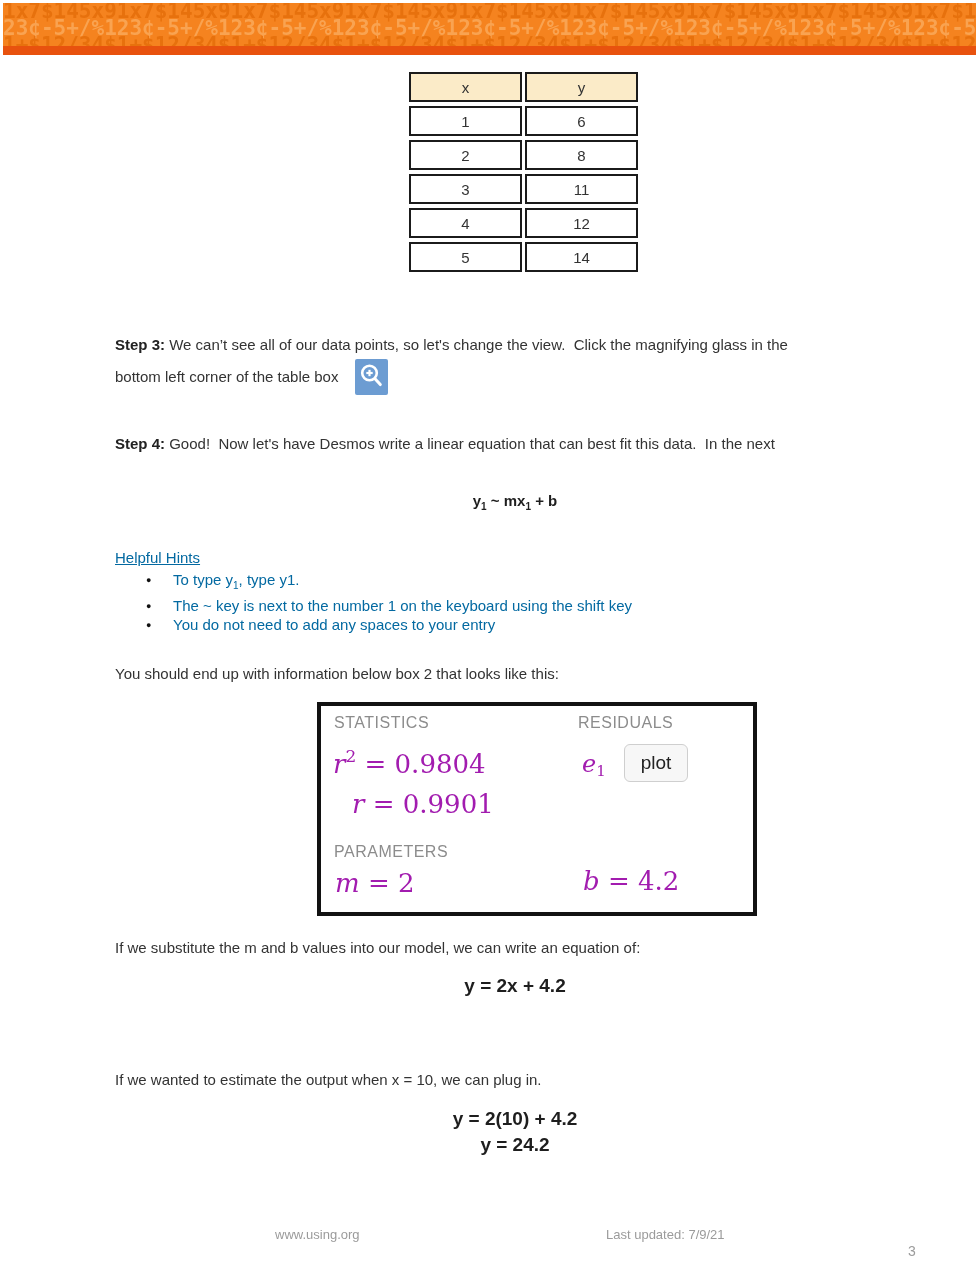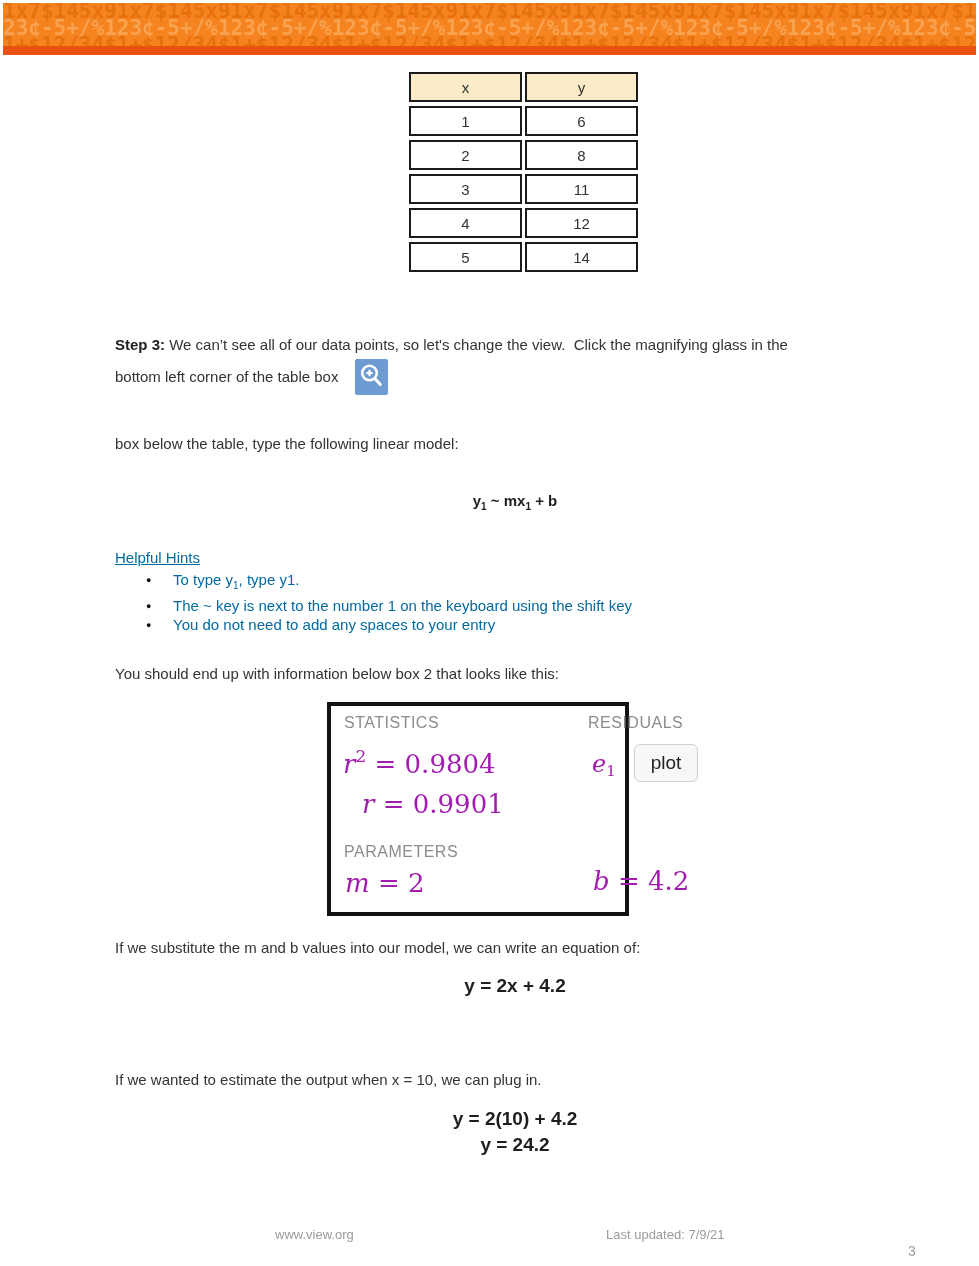--- a/index.html
+++ b/index.html
@@ -43,21 +43,21 @@
   .eq-big { font-size:19px; line-height:26px; }
 
   .hints-title { position:absolute; left:115px; top:549px; font-size:15px;
                  text-decoration:underline; color:#0369a1; }
   .hints-list { position:absolute; left:115px; top:570px; list-style:none; }
   .hints-list li { font-size:15px; line-height:19.5px; padding-left:58px; position:relative; color:#0369a1; }
   .hints-list li::before { content:"●"; position:absolute; left:31px; top:1px; font-size:9px; color:#111; }
   .hints-list sub { font-size:10px; }
 
   
-  .stats-box { position:absolute; left:327px; top:702px; width:302px; height:214px;
+  .stats-box { position:absolute; left:317px; top:702px; width:440px; height:214px;
                background:#ffffff; border:4px solid #121212; }
   .stats-box .lbl { position:absolute; font-size:16px; letter-spacing:0.5px;
                     color:#8C8C8C; font-weight:400; }
   .math { position:absolute; font-family:"DejaVu Serif", serif; font-size:26px;
           color:#a21caf; white-space:pre; }
   .math i { font-style:italic; }
   .math sup { font-size:17px; vertical-align:11px; font-style:normal; }
   .math sub { font-size:15px; vertical-align:-4px; font-style:normal; }
   .plot-btn { position:absolute; left:303px; top:38px; width:64px; height:38px;
               background:#f7f7f7; border:1px solid #cfcfcf; border-radius:6px;
@@ -120,21 +120,21 @@
           <circle cx="14.5" cy="14" r="7.3" fill="none" stroke="#ffffff" stroke-width="2.6"></circle>
           <line x1="14.5" y1="10.8" x2="14.5" y2="17.2" stroke="#ffffff" stroke-width="2.2"></line>
           <line x1="11.3" y1="14" x2="17.7" y2="14" stroke="#ffffff" stroke-width="2.2"></line>
           <line x1="20" y1="19.8" x2="25.3" y2="25.6" stroke="#ffffff" stroke-width="3" stroke-linecap="round"></line>
         </svg>
       </span>
     </div>
   </div>
 
   <div class="para" style="top:434px;">
-    <div class="txt">box below the table, type the following linear model:</div>
+    <div class="txt"><b>Step 4:</b><span class="txt"> Good!  Now let's have Desmos write a linear equation that can best fit this data.  In the next</span></div>
   </div>
 
   <div class="centered-eq eq-model-small" style="top:492px;"><span>y</span><sub>1</sub><span class="txt"> ~ mx</span><sub>1</sub><span class="txt"> + b</span></div>
 
   <div class="hints-title">Helpful Hints</div>
   <ul class="hints-list">
     <li><span>To type y</span><sub>1</sub><span>, type y1.</span></li>
     <li>The ~ key is next to the number 1 on the keyboard using the shift key</li>
     <li>You do not need to add any spaces to your entry</li>
   </ul>
@@ -160,17 +160,17 @@
 
   <div class="centered-eq eq-big" style="top:973px;text-align:center;">y = 2x + 4.2</div>
 
   <div class="para" style="top:1070px;">If we wanted to estimate the output when x = 10, we can plug in.</div>
 
   <div class="centered-eq eq-big" style="top:1106px;">
     <div>y = 2(10) + 4.2</div>
     <div>y = 24.2</div>
   </div>
 
-  <div class="footer-item" style="left:275px; top:1227px;">www.view.org</div>
+  <div class="footer-item" style="left:275px; top:1227px;">www.using.org</div>
   <div class="footer-item" style="left:567px; top:1227px;margin-left:39px;">Last updated: 7/9/21</div>
   <div class="footer-item" style="left:908px; top:1243px; font-size:14px;">3</div>
 
 </div>
 
 </body></html>

